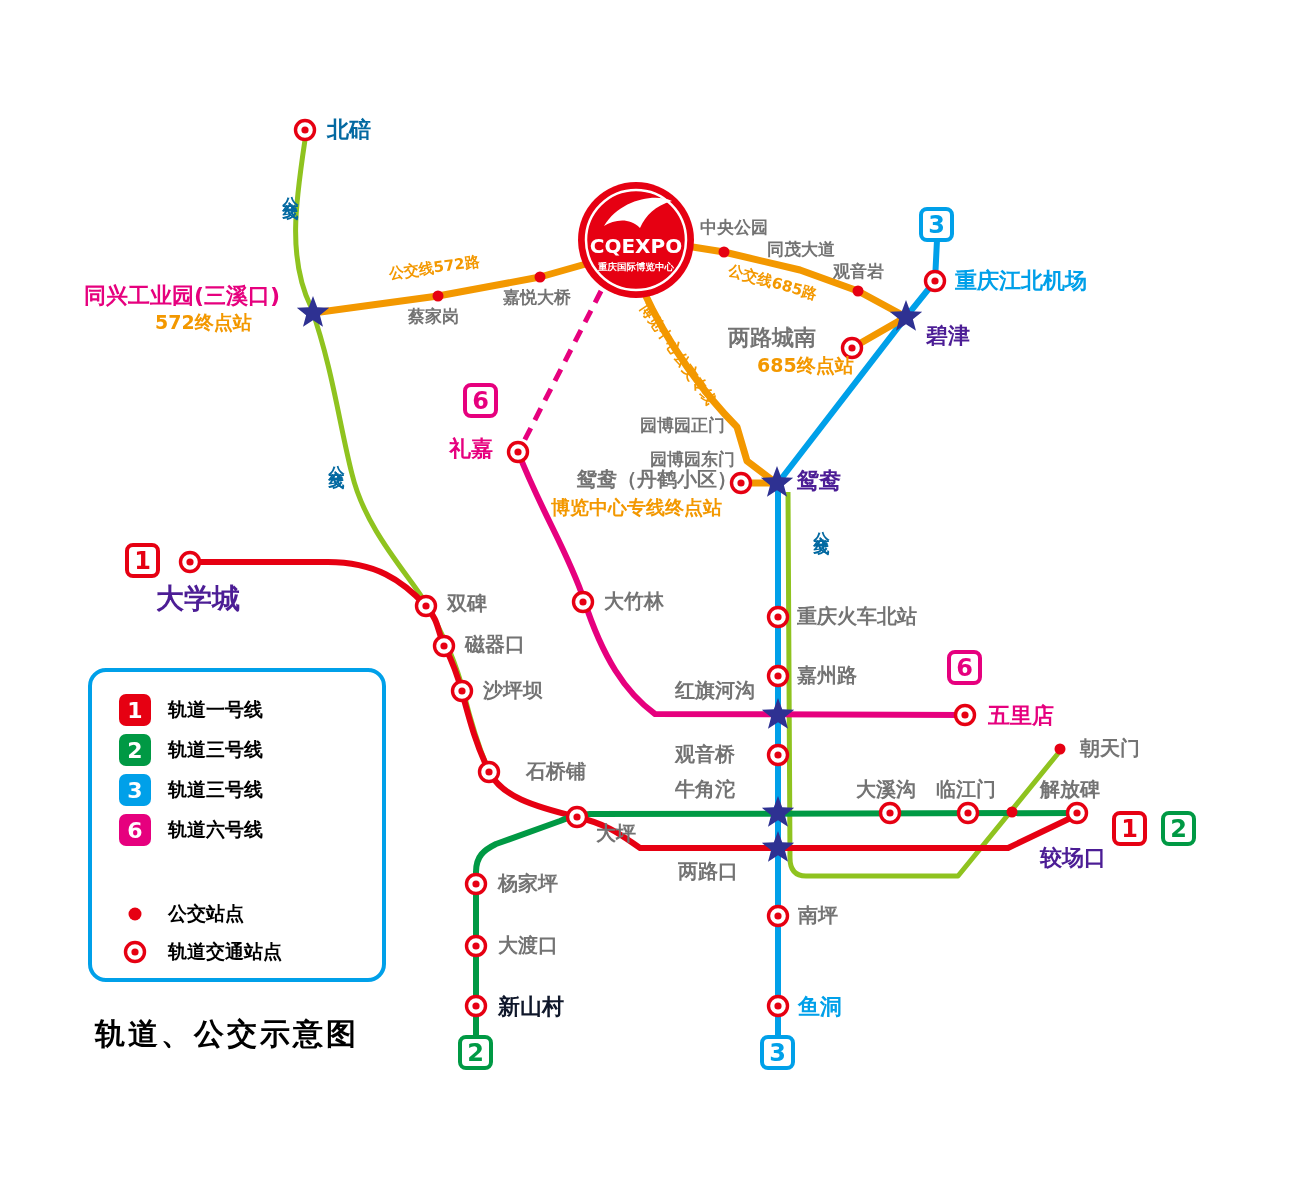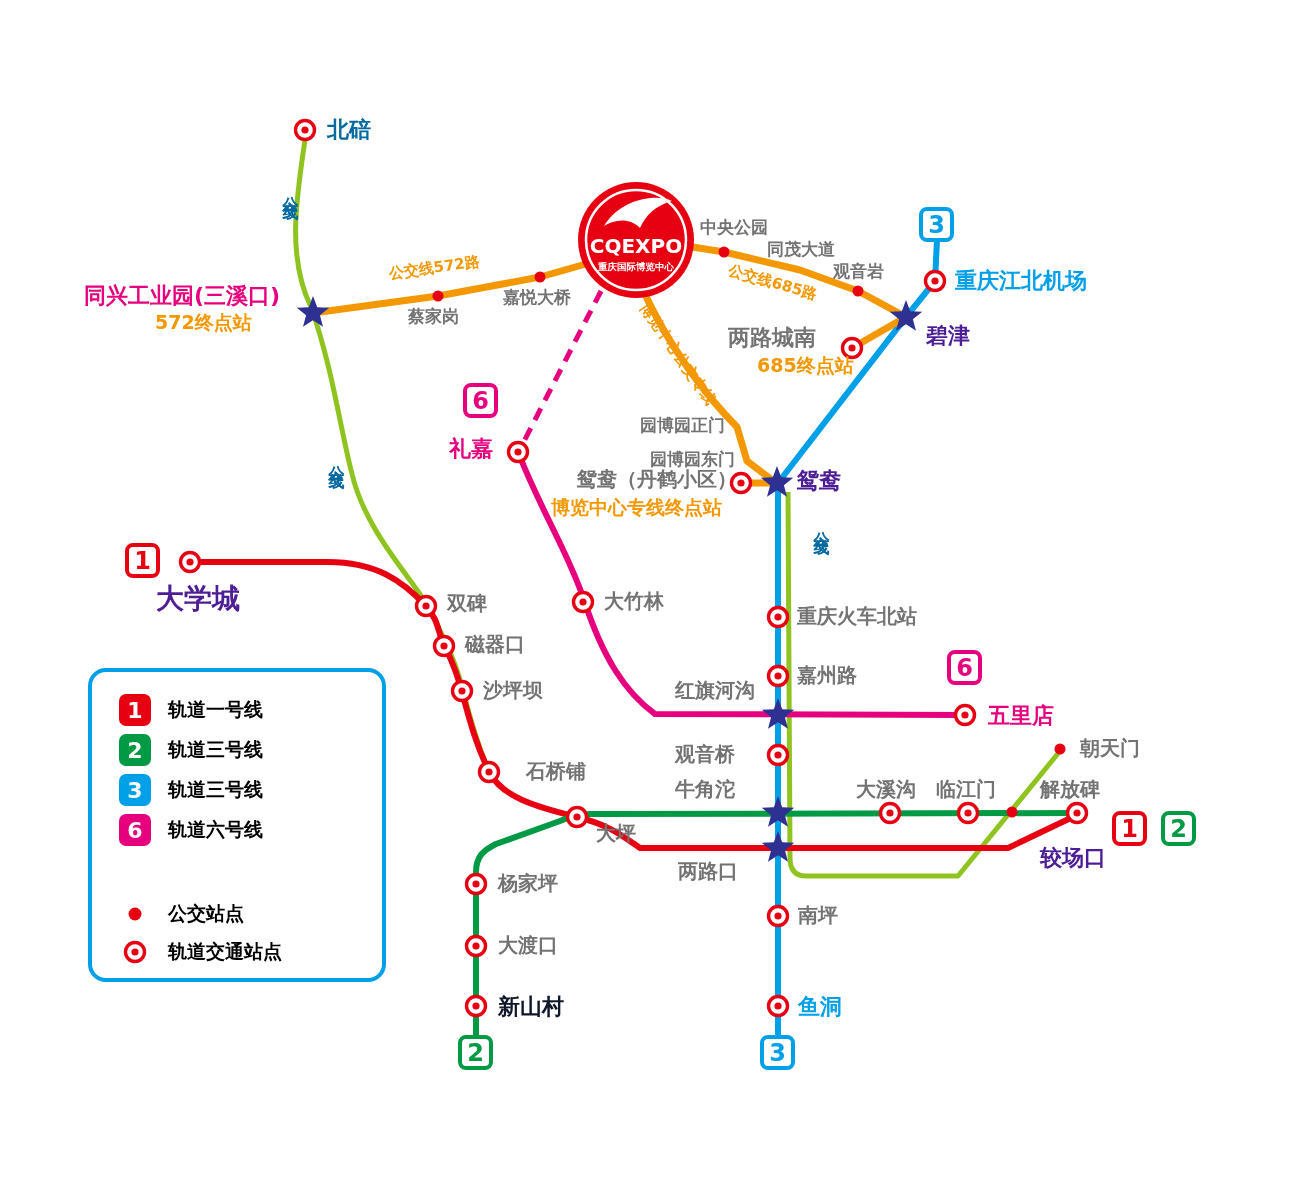--- a/index.html
+++ b/index.html
@@ -204,13 +204,14 @@
     <div class="legend-row" style="top:262px">
       <div class="licon">
         <svg width="28" height="28" viewBox="-14 -14 28 28">
             <use href="#st"></use>
           </svg>
       </div>
       <div class="legend-label">轨道交通站点</div>
     </div>
   </div>
 
+  <div class="title">轨道、公交示意图</div>
 </div>
 
 </body></html>

